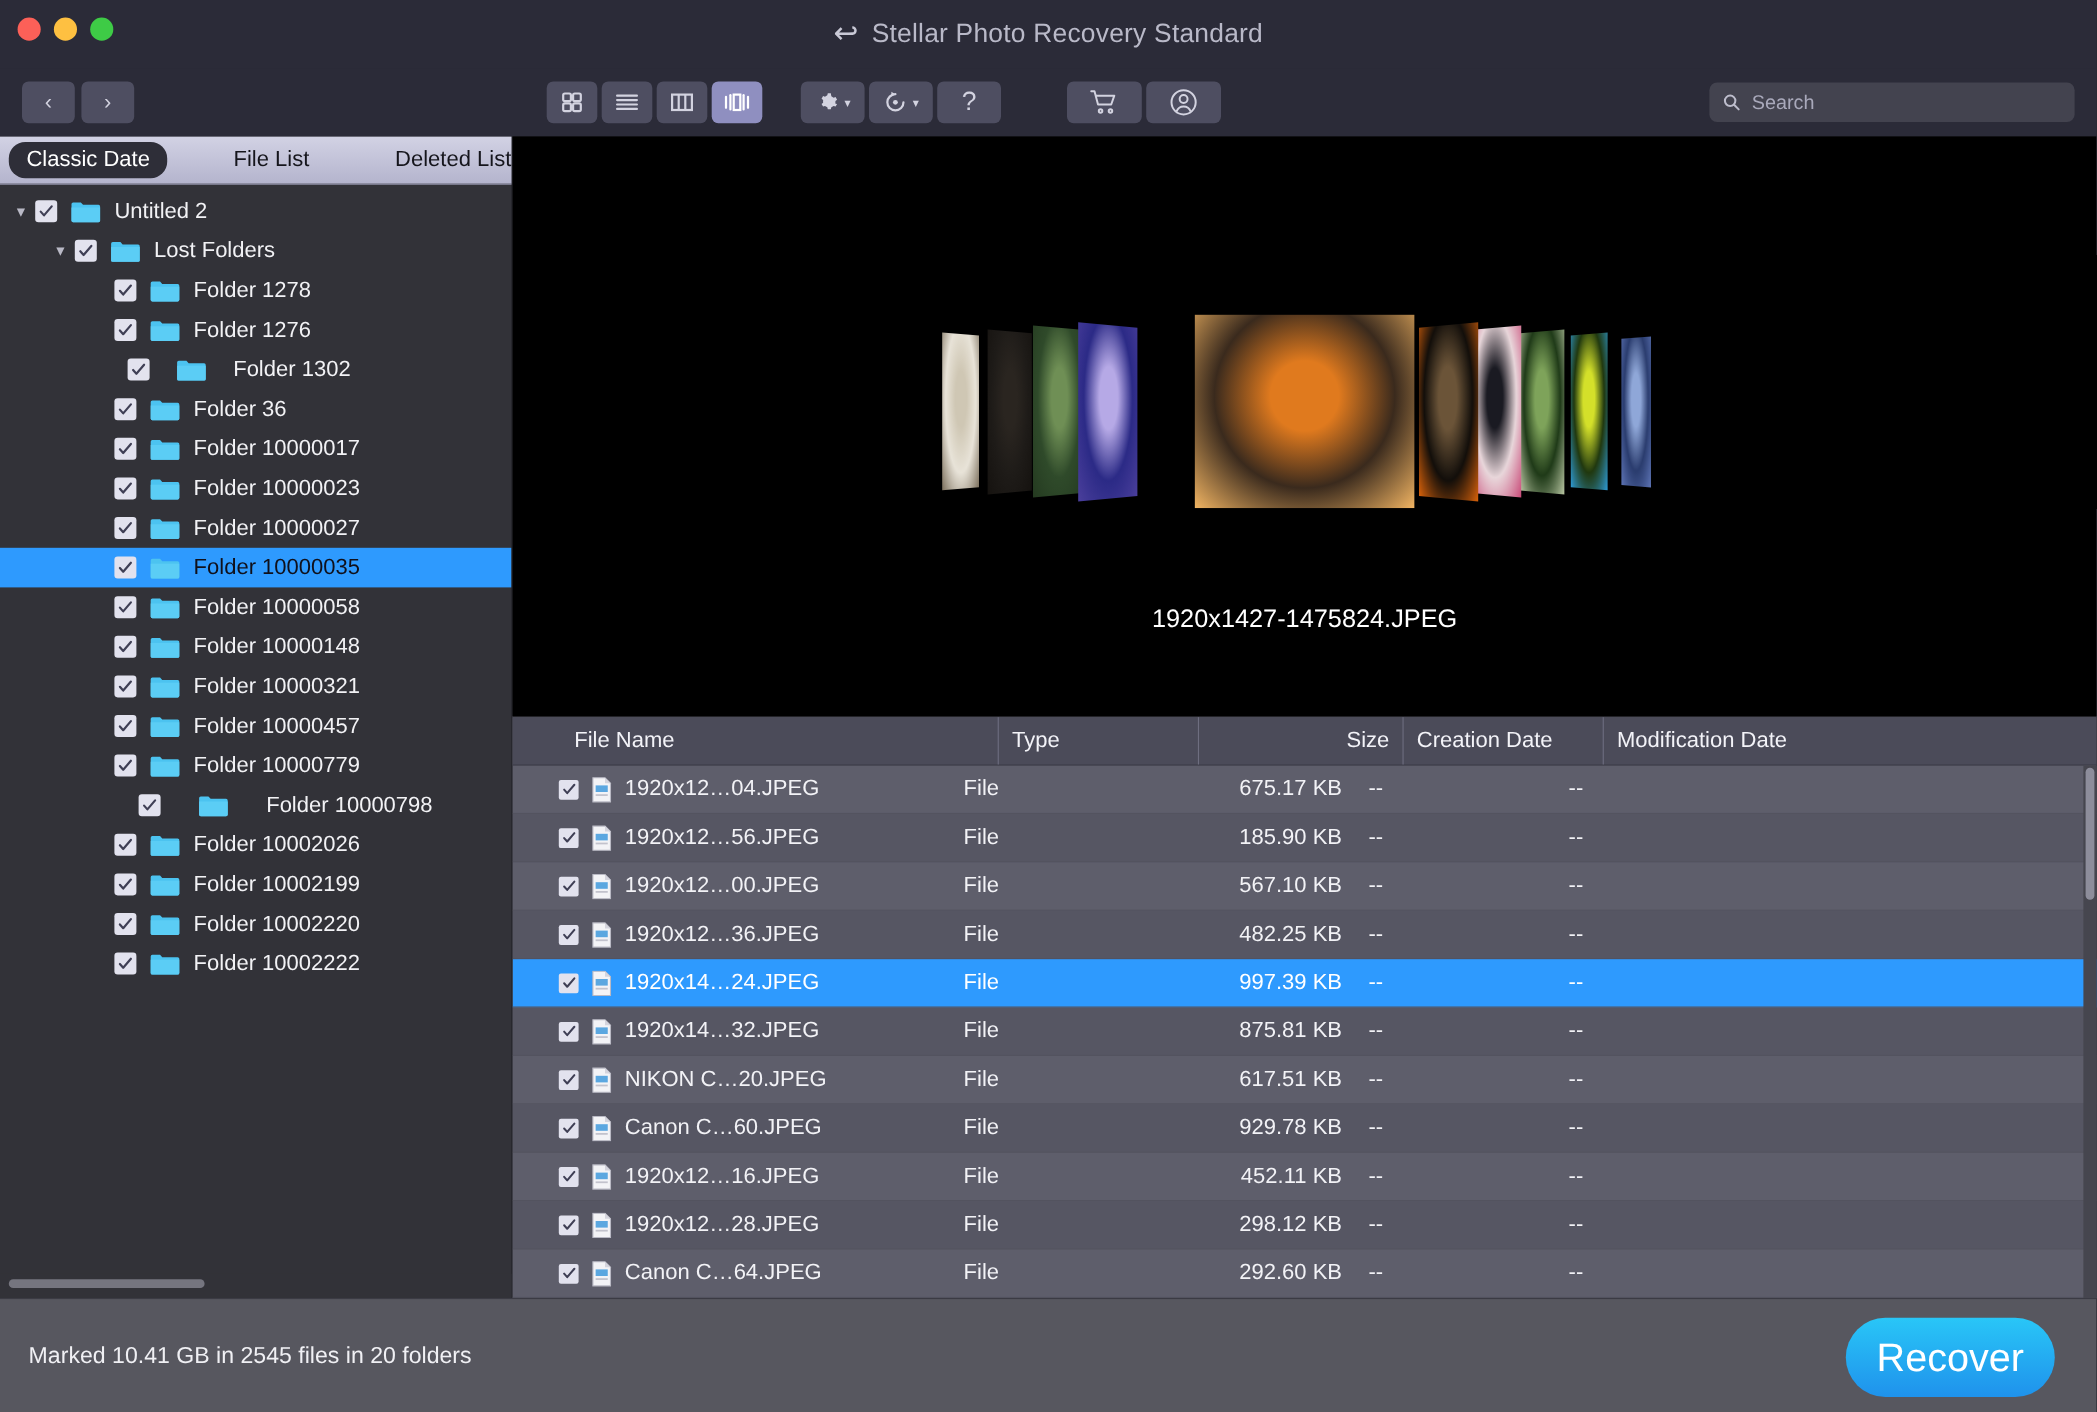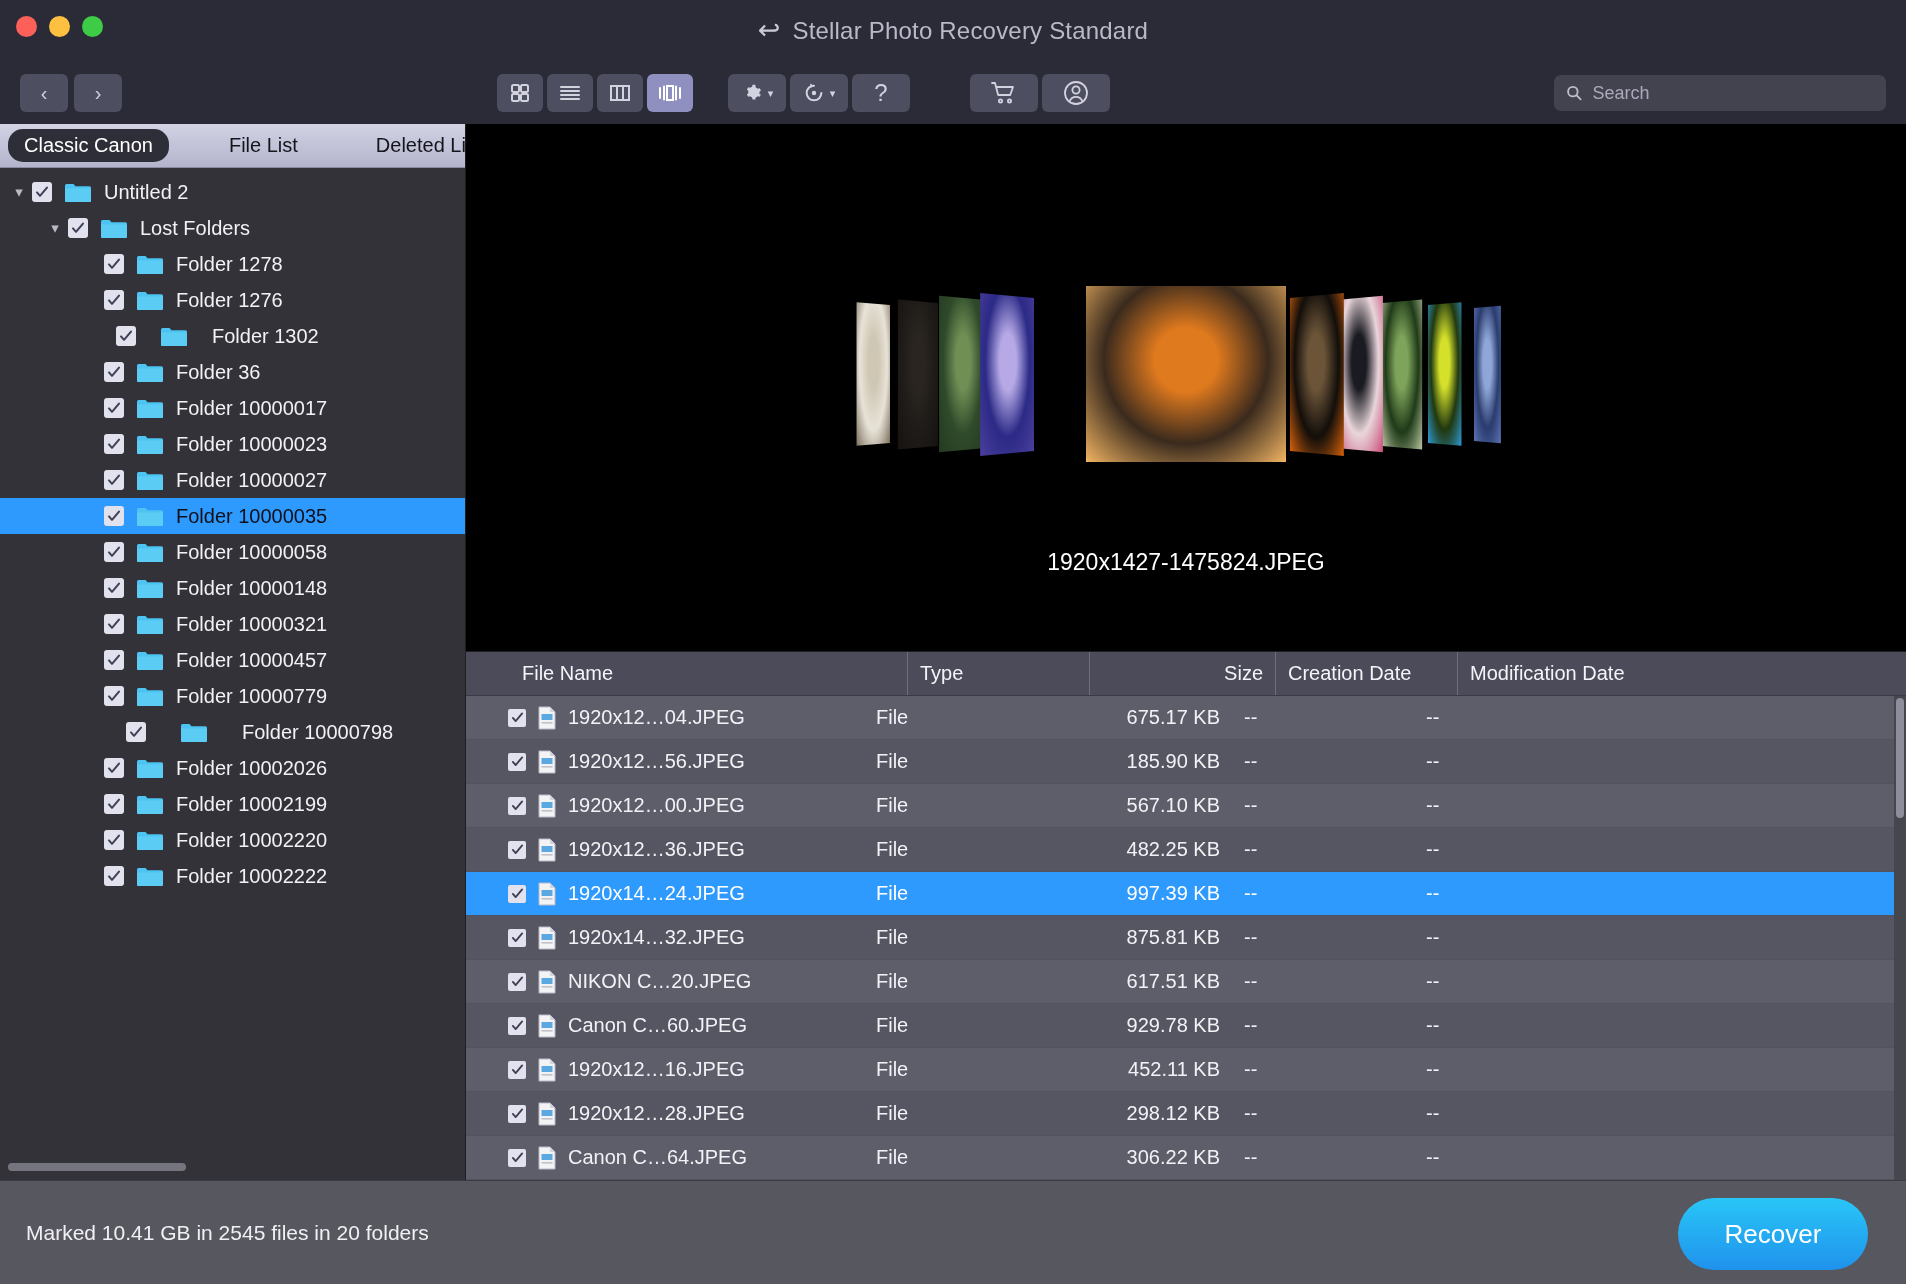--- a/index.html
+++ b/index.html
@@ -241,21 +241,21 @@
     padding: 0 26px;
     position: relative;
     border-top: 1px solid #3b3b44;
   }
   .status-text { color: #f0f0f4; font-size: 21px; }
   .recover-btn {
     position: absolute; right: 38px; top: 17px;
     width: 190px; height: 72px; border-radius: 36px;
     border: none; cursor: pointer;
     background: linear-gradient(180deg, #29c6f7 0%, #1f92ec 100%);
-    color: #ffffff; font-size: 26px;
+    color: #ffffff; font-size: 36px;
     font-family: "Liberation Sans", sans-serif;
     display: flex; align-items: center; justify-content: center;
   }
 </style>
 </head>
 <body>
 
 <div class="app">
 
   <div class="titlebar">
@@ -364,21 +364,21 @@
           <line x1="11.4" y1="11.4" x2="16" y2="16"></line>
       </svg>
       <input type="text" placeholder="Search" style="">
     </div>
   </div>
 
   <div class="body">
 
     <div class="sidebar">
       <div class="tabbar">
-        <div class="tab active">Classic Canon</div>
+        <div class="tab active">Classic Date</div>
         <div class="tab">File List</div>
         <div class="tab">Deleted List</div>
       </div>
       <div class="tree" id="tree">
           <div class="trow" style="padding-left: 6px;">
             <span class="twist">▾</span>
             <span class="cbox">
               <svg viewBox="0 0 14 14">
                 <path d="M2 7.4l3 3.4L12 2.6" fill="none" stroke="#3f3f55" stroke-width="2" stroke-linecap="round" stroke-linejoin="round"></path>
               </svg>
@@ -907,21 +907,21 @@
                 </span>
                 <svg class="file-ico" width="20" height="24" viewBox="0 0 20 24">
                   <path d="M2 1h11l5 5v17H2z" fill="#f3f3f6" stroke="#b9b9c4"></path>
                   <path d="M13 1l5 5h-5z" fill="#d4d4dd"></path>
                   <rect x="4.5" y="8" width="11" height="6" fill="#5ba7e0"></rect>
                   <rect x="4.5" y="16" width="11" height="1.6" fill="#c2c2cc"></rect>
                 </svg>
                 <span>Canon C…64.JPEG</span>
               </div>
               <div class="fc type">File</div>
-              <div class="fc size">306.22 KB</div>
+              <div class="fc size">292.60 KB</div>
               <div class="fc cdate">--</div>
               <div class="fc mdate">--</div>
             </div>
           </div>
         <div class="vscroll">
           <div class="thumb"></div>
         </div>
       </div>
 
     </div>

